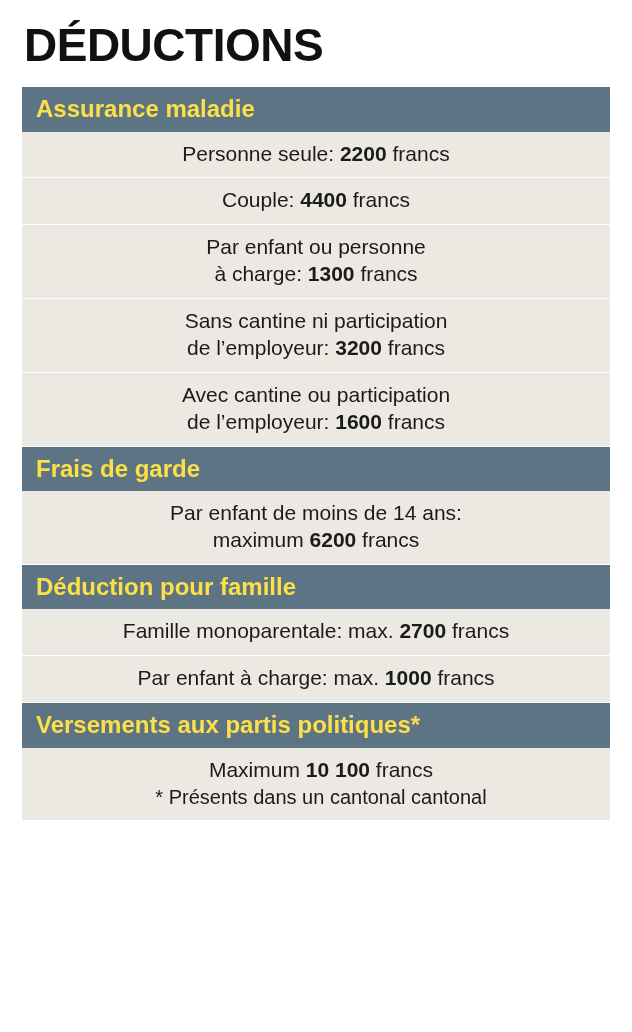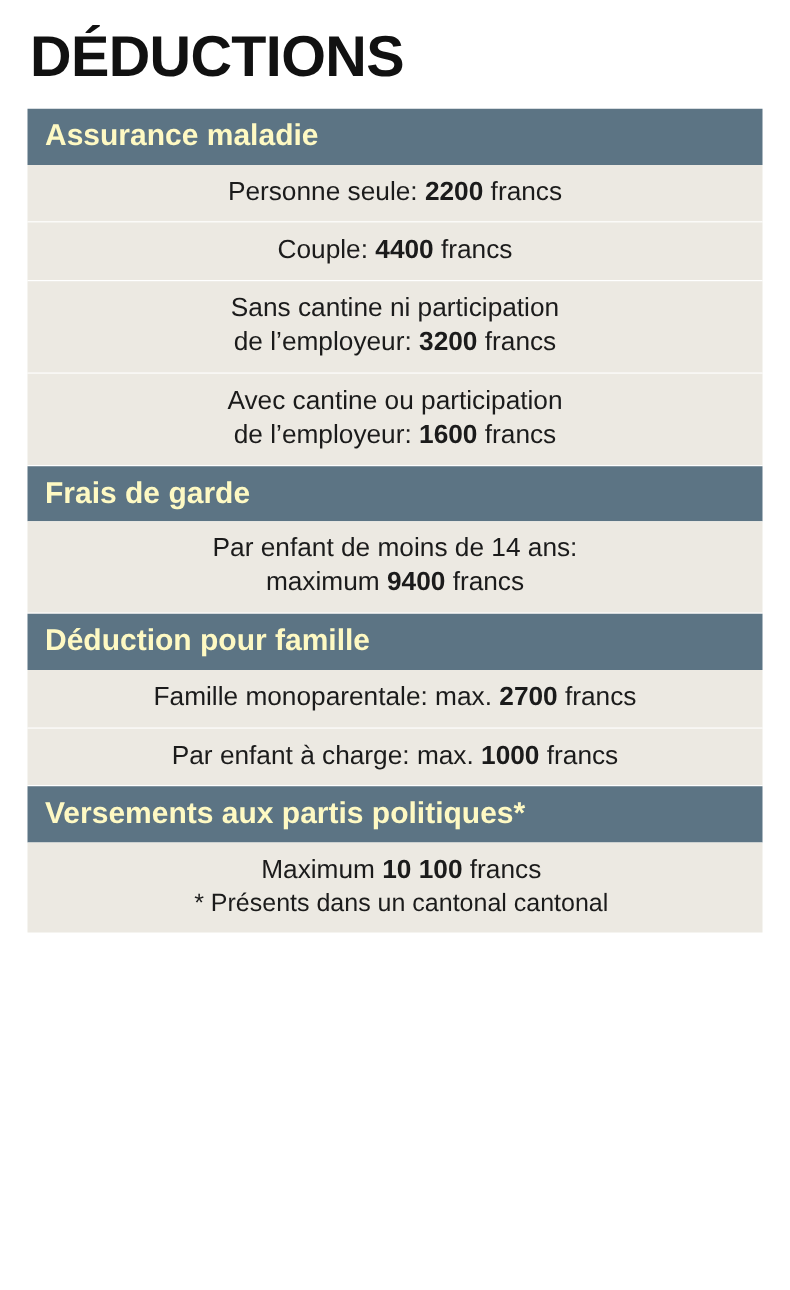--- a/index.html
+++ b/index.html
@@ -40,21 +40,21 @@
     color: #111111;
     text-transform: uppercase;
     margin-top: 2px;
   }
   .table {
     width: 588px;
     border-collapse: collapse;
   }
   .section-header {
     background: #5c7484;
-    color: #fef9c3;
+    color: #fde047;
     font-size: 24px;
     font-weight: bold;
     padding: 8px 14px 9px 14px;
     line-height: 1.15;
   }
   .row {
     background: #ece9e2;
     color: #1b1b1b;
     font-size: 21px;
     padding: 9px 14px 10px 14px;
@@ -88,31 +88,35 @@
 
   <div class="table" id="table-root">
       <div class="section-header">Assurance maladie</div>
       <div class="row">
         <span class="line"><span>Personne seule: </span><b>2200</b><span> francs</span></span>
       </div>
       <div class="row">
         <span class="line"><span>Couple: </span><b>4400</b><span> francs</span></span>
       </div>
       <div class="row">
+        <span class="line"><span>Par enfant ou personne</span></span>
+        <span class="line"><span>à charge: </span><b>1300</b><span> francs</span></span>
+      </div>
+      <div class="row">
         <span class="line"><span>Sans cantine ni participation</span></span>
         <span class="line"><span>de l’employeur: </span><b>3200</b><span> francs</span></span>
       </div>
       <div class="row">
         <span class="line"><span>Avec cantine ou participation</span></span>
         <span class="line"><span>de l’employeur: </span><b>1600</b><span> francs</span></span>
       </div>
       <div class="section-header">Frais de garde</div>
       <div class="row">
         <span class="line"><span>Par enfant de moins de 14 ans:</span></span>
-        <span class="line"><span>maximum </span><b>9400</b><span> francs</span></span>
+        <span class="line"><span>maximum </span><b>6200</b><span> francs</span></span>
       </div>
       <div class="section-header">Déduction pour famille</div>
       <div class="row">
         <span class="line"><span>Famille monoparentale: max. </span><b>2700</b><span> francs</span></span>
       </div>
       <div class="row">
         <span class="line"><span>Par enfant à charge: max. </span><b>1000</b><span> francs</span></span>
       </div>
       <div class="section-header">Versements aux partis politiques*</div>
       <div class="row">

